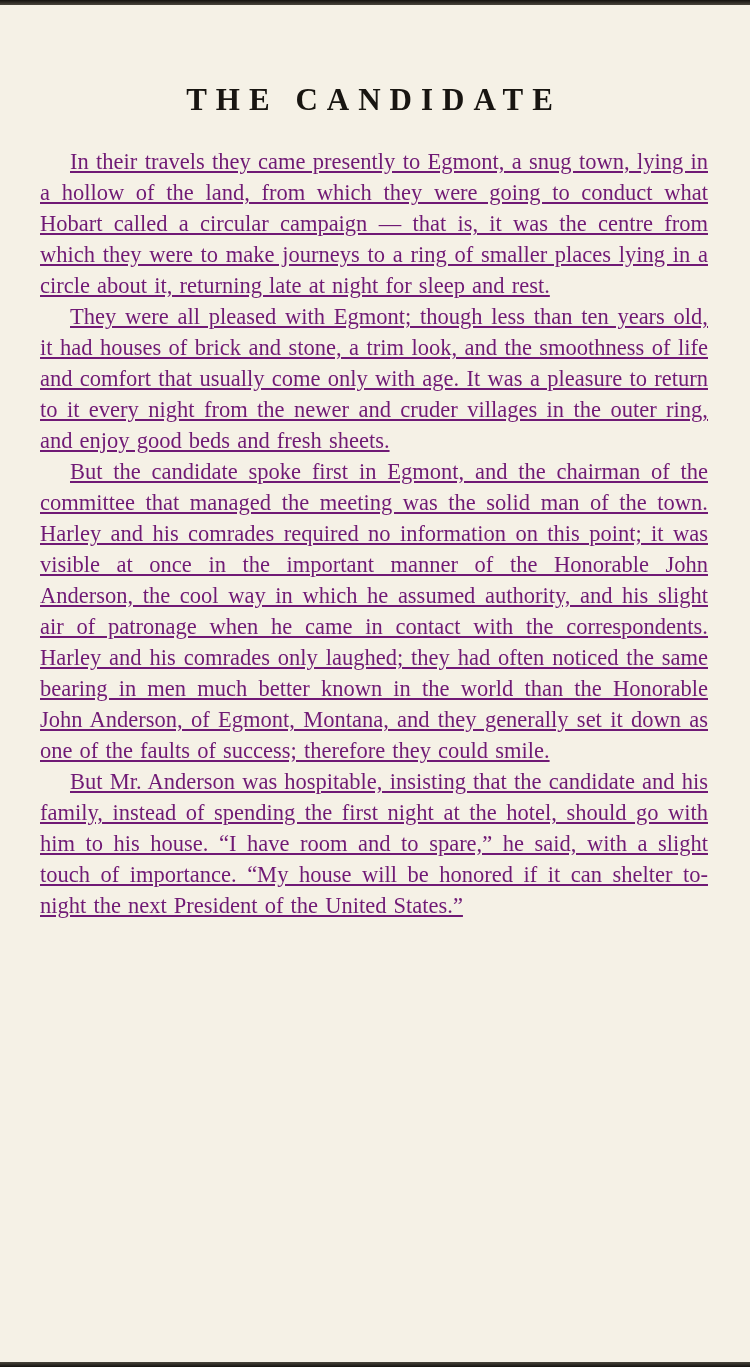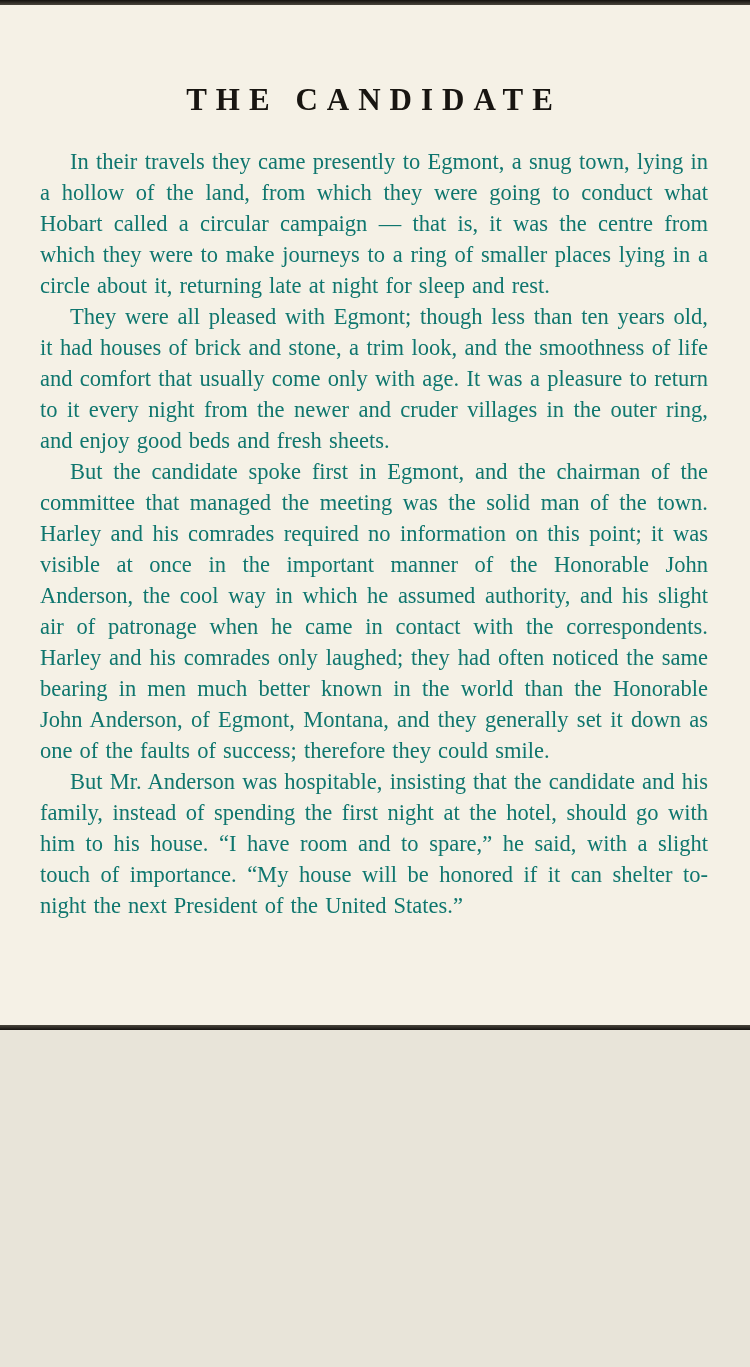--- a/index.html
+++ b/index.html
@@ -3,21 +3,21 @@
 <meta charset="utf-8">
 <style>
   html, body {
     margin: 0;
     padding: 0;
     background: #e8e4d9;
   }
   .page {
     position: relative;
     width: 750px;
-    height: 1030px;
+    height: 1367px;
     margin: 0 auto;
     background: #f5f1e6;
     color: #1c1a17;
     font-family: "Liberation Serif", "DejaVu Serif", serif;
     box-sizing: border-box;
     overflow: hidden;
   }
   
   .scan-edge-top, .scan-edge-bottom {
     position: absolute;
@@ -42,21 +42,22 @@
     letter-spacing: 9px;
     color: #181511;
   }
   .body-text p {
     margin: 0;
     text-indent: 30px;
     text-align: justify;
     font-size: 22.5px;
     line-height: 31px;
     word-spacing: 1.5px;
-    color: #0f766e;
+    color: #701a75;
+    text-decoration: underline;
   }
   .page-number {
     margin-top: 16px;
     text-align: center;
     font-size: 20px;
     font-weight: bold;
     letter-spacing: 1px;
     color: #17140f;
   }
 </style>

